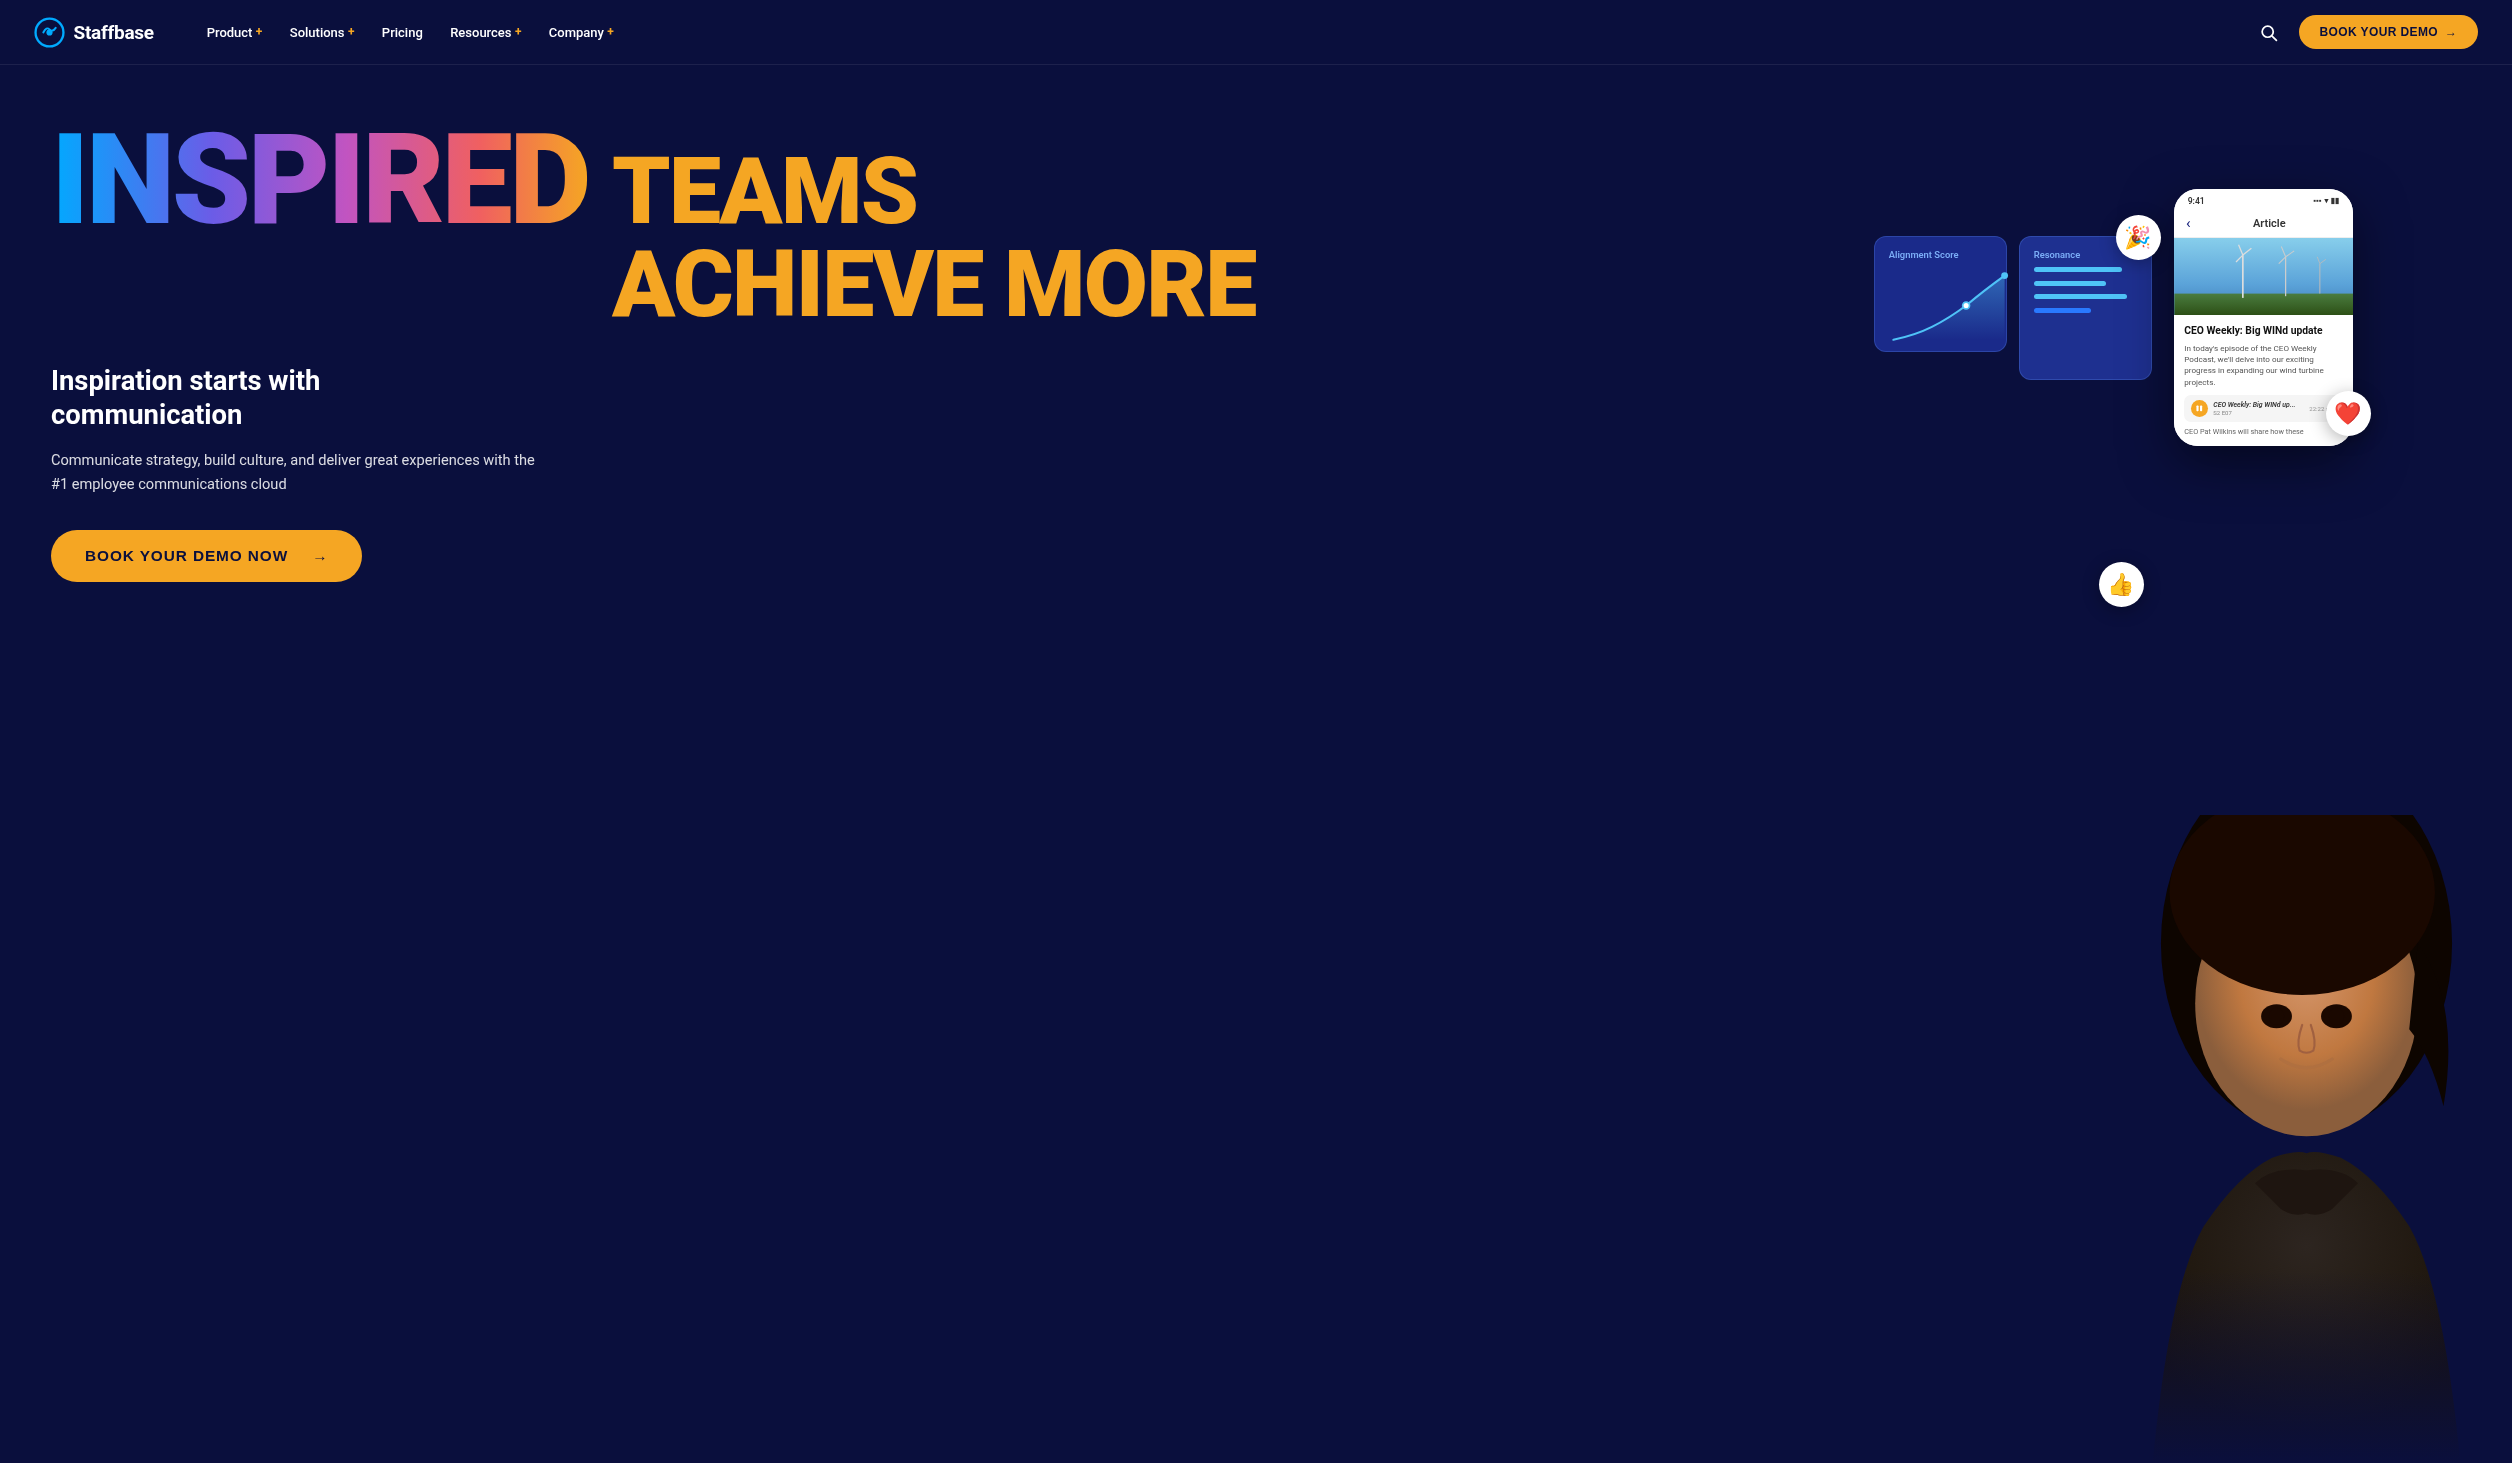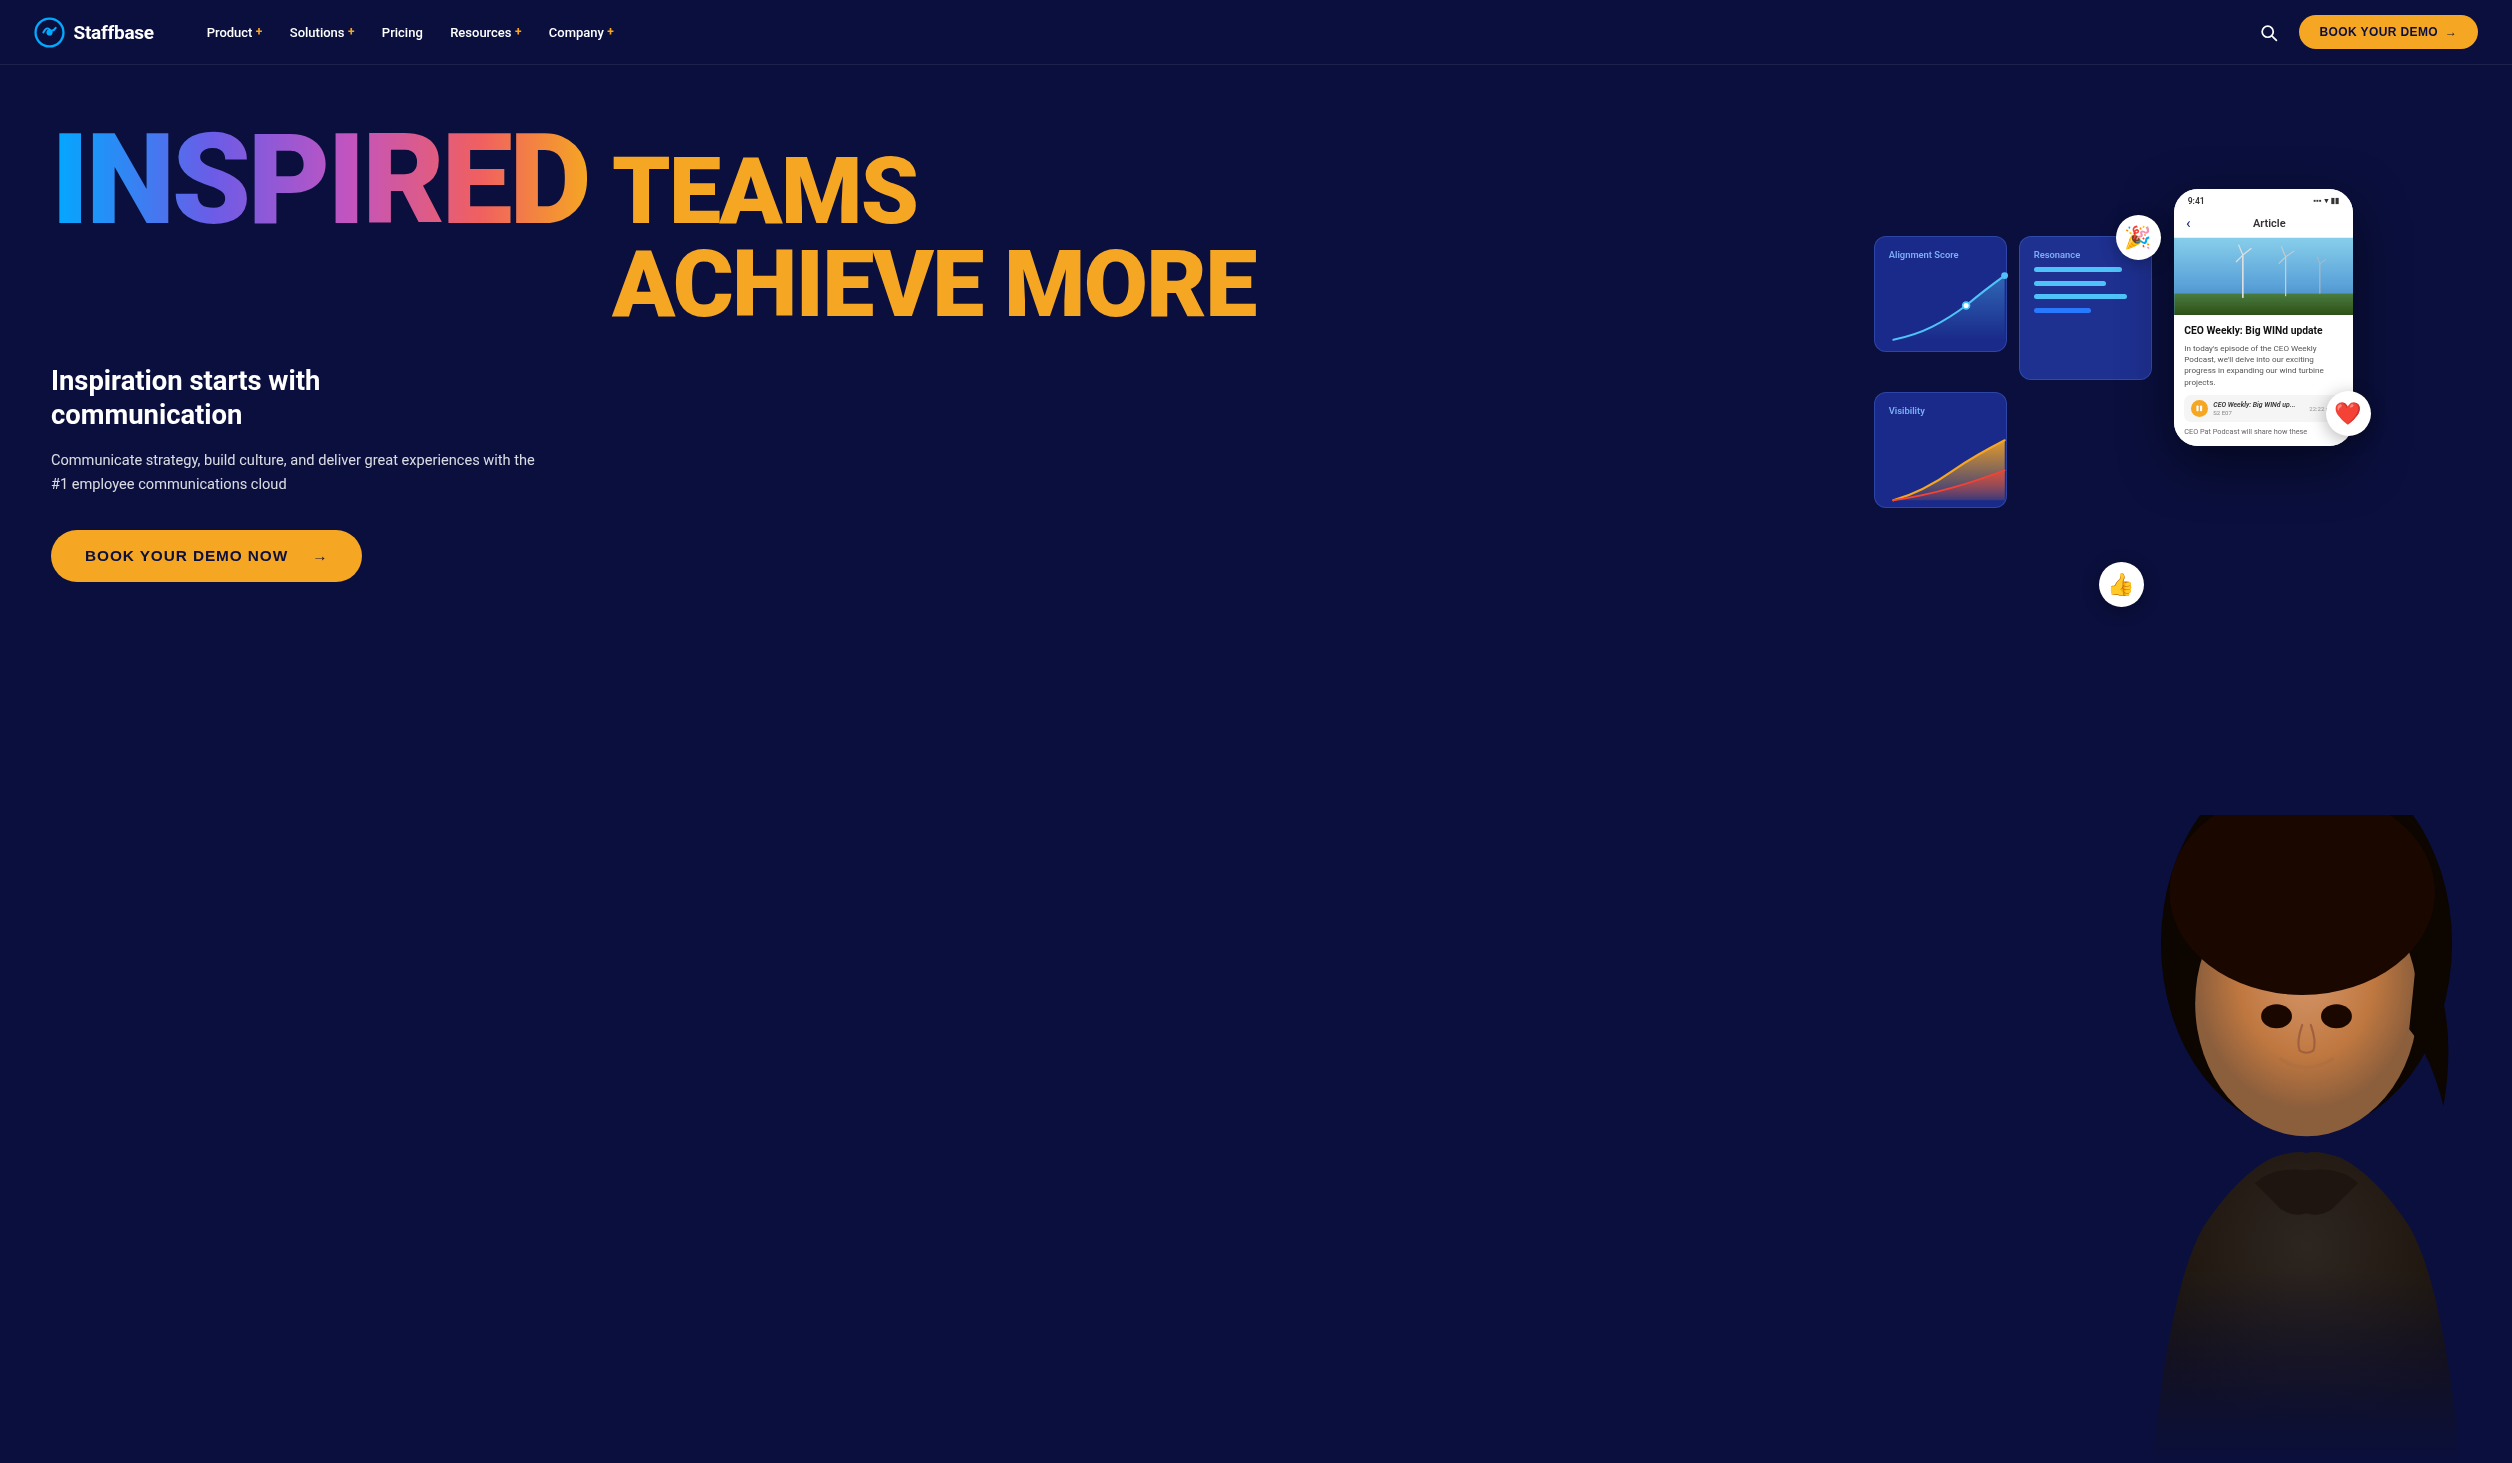--- a/index.html
+++ b/index.html
@@ -435,43 +435,20 @@
         <div class="wcard-title">Resonance</div>
         <div class="resonance-lines">
           <div class="resonance-line" style="width:85%;"></div>
           <div class="resonance-line" style="width:70%;"></div>
           <div class="resonance-line" style="width:90%;"></div>
           <div class="resonance-line" style="width:55%; background:#2979ff;"></div>
         </div>
       </div>
     </div>
 
-    <div style="display:flex; gap:12px;">
-      <div class="wcard" style="width:133px; height:116px;">
-        <div class="wcard-title">Visibility</div>
-        <svg viewBox="0 0 140 100" width="120" height="86">
-          <defs>
-            <linearGradient id="visOrange" x1="0" y1="0" x2="0" y2="1">
-              <stop offset="0%" stop-color="#f5a623" stop-opacity="0.9"></stop>
-              <stop offset="100%" stop-color="#f5a623" stop-opacity="0.1"></stop>
-            </linearGradient>
-            <linearGradient id="visBlue" x1="0" y1="0" x2="0" y2="1">
-              <stop offset="0%" stop-color="#f44336" stop-opacity="0.7"></stop>
-              <stop offset="100%" stop-color="#f44336" stop-opacity="0.05"></stop>
-            </linearGradient>
-          </defs>
-
-          <path d="M5,90 Q40,80 75,55 Q100,38 135,20 L135,90 Z" fill="url(#visOrange)"></path>
-          <path d="M5,90 Q40,80 75,55 Q100,38 135,20" fill="none" stroke="#f5a623" stroke-width="2.5" stroke-linecap="round"></path>
-
-          <path d="M5,90 Q40,85 75,75 Q100,68 135,55 L135,90 Z" fill="url(#visBlue)"></path>
-          <path d="M5,90 Q40,85 75,75 Q100,68 135,55" fill="none" stroke="#f44336" stroke-width="2" stroke-linecap="round"></path>
-        </svg>
-      </div>
-    </div>
   </div>
 
   <div class="mobile-card" style="right: 159px; top: 124px;">
     <div class="mobile-status-bar">
       <span>9:41</span>
       <div class="mobile-status-icons">
         <span>▪▪▪</span>
         <span>▾</span>
         <span>▮▮</span>
       </div>
@@ -522,21 +499,21 @@
             <rect x="2" y="2" width="3" height="8" rx="1" fill="#fff"></rect>
             <rect x="7" y="2" width="3" height="8" rx="1" fill="#fff"></rect>
           </svg>
         </div>
         <div class="podcast-info">
           <div class="podcast-title">CEO Weekly: Big WINd up...</div>
           <div class="podcast-sub">S2 E07</div>
         </div>
         <div class="podcast-duration">22:22 min</div>
       </div>
-      <div class="mobile-more-text">CEO Pat Podcast will share how these</div>
+      <div class="mobile-more-text">CEO Pat Wilkins will share how these</div>
     </div>
   </div>
 
   <div style="position:absolute; right:0; bottom:0; width:411px; height:651px; z-index:5; overflow:hidden;">
     
     <svg viewBox="0 0 480 760" width="411" height="651">
       <defs>
         <radialGradient id="faceGrad" cx="50%" cy="40%" r="50%">
           <stop offset="0%" stop-color="#d4956a"></stop>
           <stop offset="60%" stop-color="#c07840"></stop>

